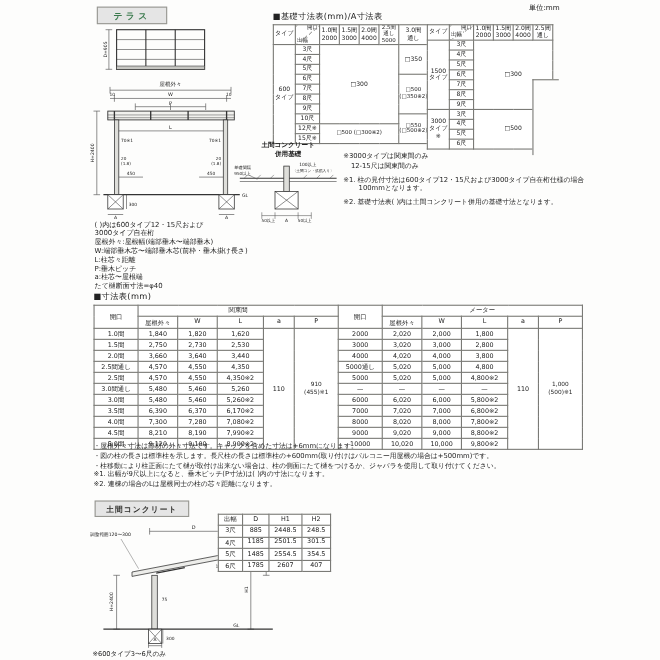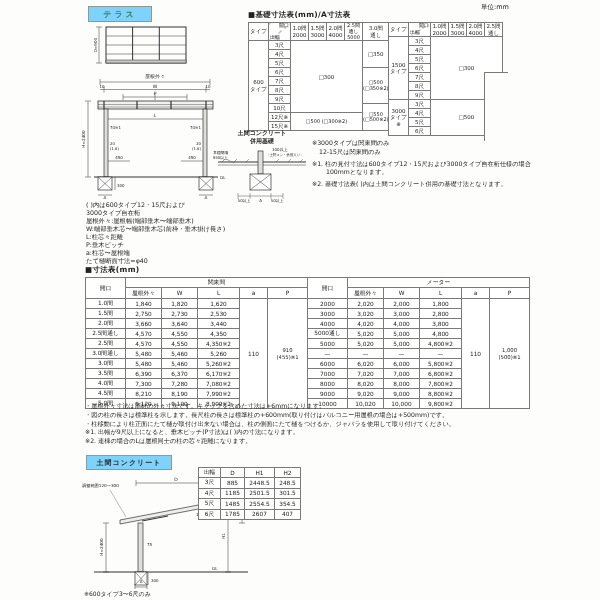--- a/index.html
+++ b/index.html
@@ -1,23 +1,23 @@
 <!DOCTYPE html>
 <html><head>
 <meta charset="utf-8">
 <style>
   html,body{margin:0;padding:0}
   body{width:600px;height:600px;position:relative;background:#fdfdfc;color:#222;
        font-family:"DejaVu Sans",sans-serif;overflow:hidden}
   .abs{position:absolute}
-  .sec-title{font-weight:bold;font-size:7.5px;letter-spacing:.3px}
+  .sec-title{font-weight:normal;font-size:7.5px;letter-spacing:.3px}
   .unit{font-size:6.5px}
   
   .labelbox{border:1px solid #979792;display:flex;align-items:center;justify-content:center;
-            font-weight:bold;background:#7dd3fc}
+            font-weight:bold;background:#e5e5e5}
   .terrace{color:#3a7a4d;font-size:8px;letter-spacing:3px}
   .canti-title{color:#2f2f2c;font-size:7px;letter-spacing:1px}
   
   table{border-collapse:collapse;table-layout:fixed;background:#fff}
   .ftab{font-size:5.5px;line-height:1.15;text-align:center}
   .ftab th,.ftab td{border:1px solid #7a7a76;padding:0;font-weight:normal;overflow:hidden;vertical-align:middle}
   .ftab tr{height:9px}
   tr.hdr{height:14px}
   .dims{font-size:5.8px;text-align:center}
   .dims th,.dims td{border:1px solid #7a7a76;padding:0;font-weight:normal;overflow:hidden;vertical-align:middle}

